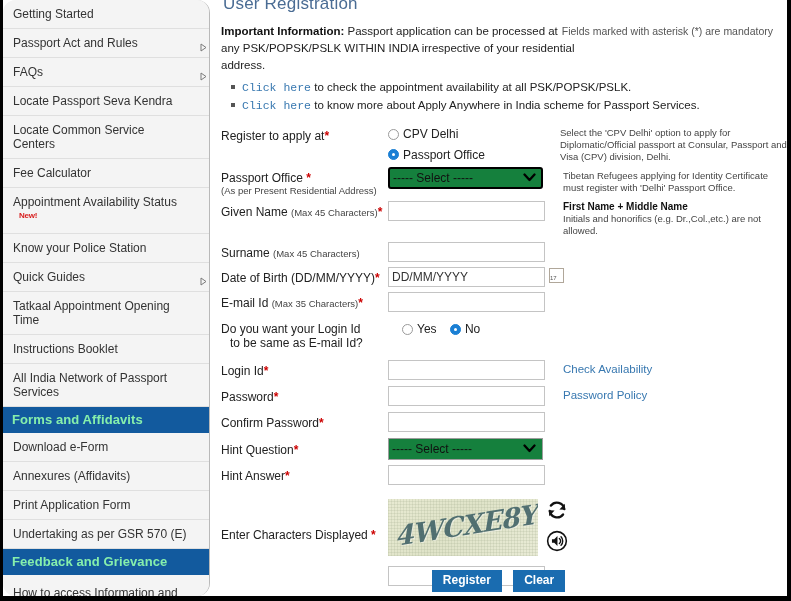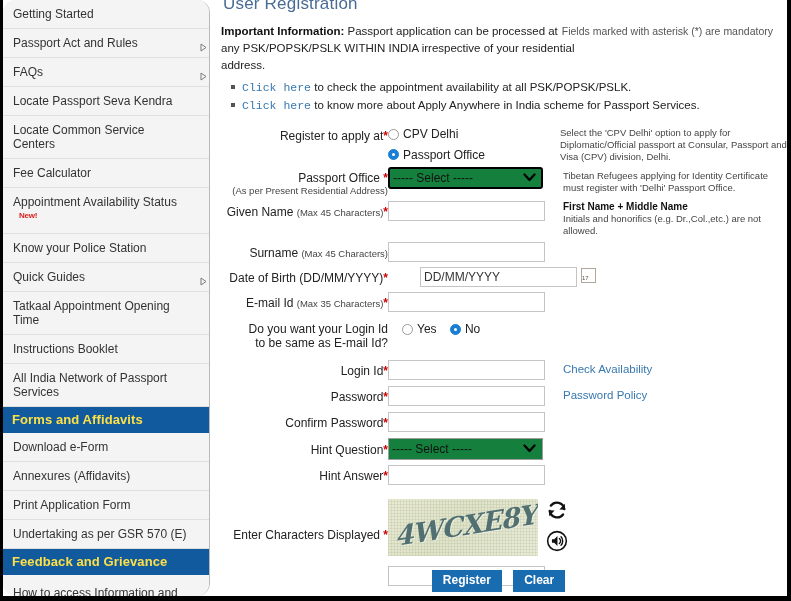--- a/index.html
+++ b/index.html
@@ -33,21 +33,21 @@
     width: 207px;
     flex: 0 0 207px;
     background: #f3f3f3;
     border-right: 1px solid #b9b9b9;
     box-sizing: border-box;
     overflow: hidden;
     border-radius: 13px;
   }
   .side-sec-head {
     background: #125a9e;
-    color: #fde047;
+    color: #86efac;
     font-weight: bold;
     font-size: 13px;
     padding: 5px 9px 6px 9px;
     letter-spacing: .1px;
   }
   .side-item {
     position: relative;
     padding: 7px 20px 7px 10px;
     font-size: 12px;
     color: #333333;
@@ -158,21 +158,20 @@
     align-items: flex-start;
     margin-bottom: 0;
   }
   .lbl {
     width: 167px;
     flex: 0 0 167px;
     font-size: 12px;
     color: #222222;
     padding-top: 4px;
     line-height: 14px;
-    text-align: right;
   }
   .lbl .sub {
     font-size: 9.5px;
     color: #444444;
     display: block;
     line-height: 11px;
   }
   .lbl .inline-small {
     font-size: 9.5px;
     color: #444444;
@@ -501,21 +500,21 @@
       <div class="row" style="margin-bottom:5px;">
         <div class="lbl">
           <span>Surname </span><span class="inline-small">(Max 45 Characters)</span>
         </div>
         <div class="ctl">
           <input class="txt" type="text" style="">
         </div>
         <div class="hint"></div>
       </div>
 
-      <div class="row" style="margin-bottom:5px;gap:32px;">
+      <div class="row" style="margin-bottom:5px;">
         <div class="lbl">
           <span>Date of Birth (DD/MM/YYYY)</span><span class="req">*</span>
         </div>
         <div class="ctl">
           <span class="dobwrap">
             <input class="txt" type="text" placeholder="DD/MM/YYYY" style="">
             <span class="cal-icon">
               <span class="cal-top"></span>
               <span class="cal-num">17</span>
             </span>

